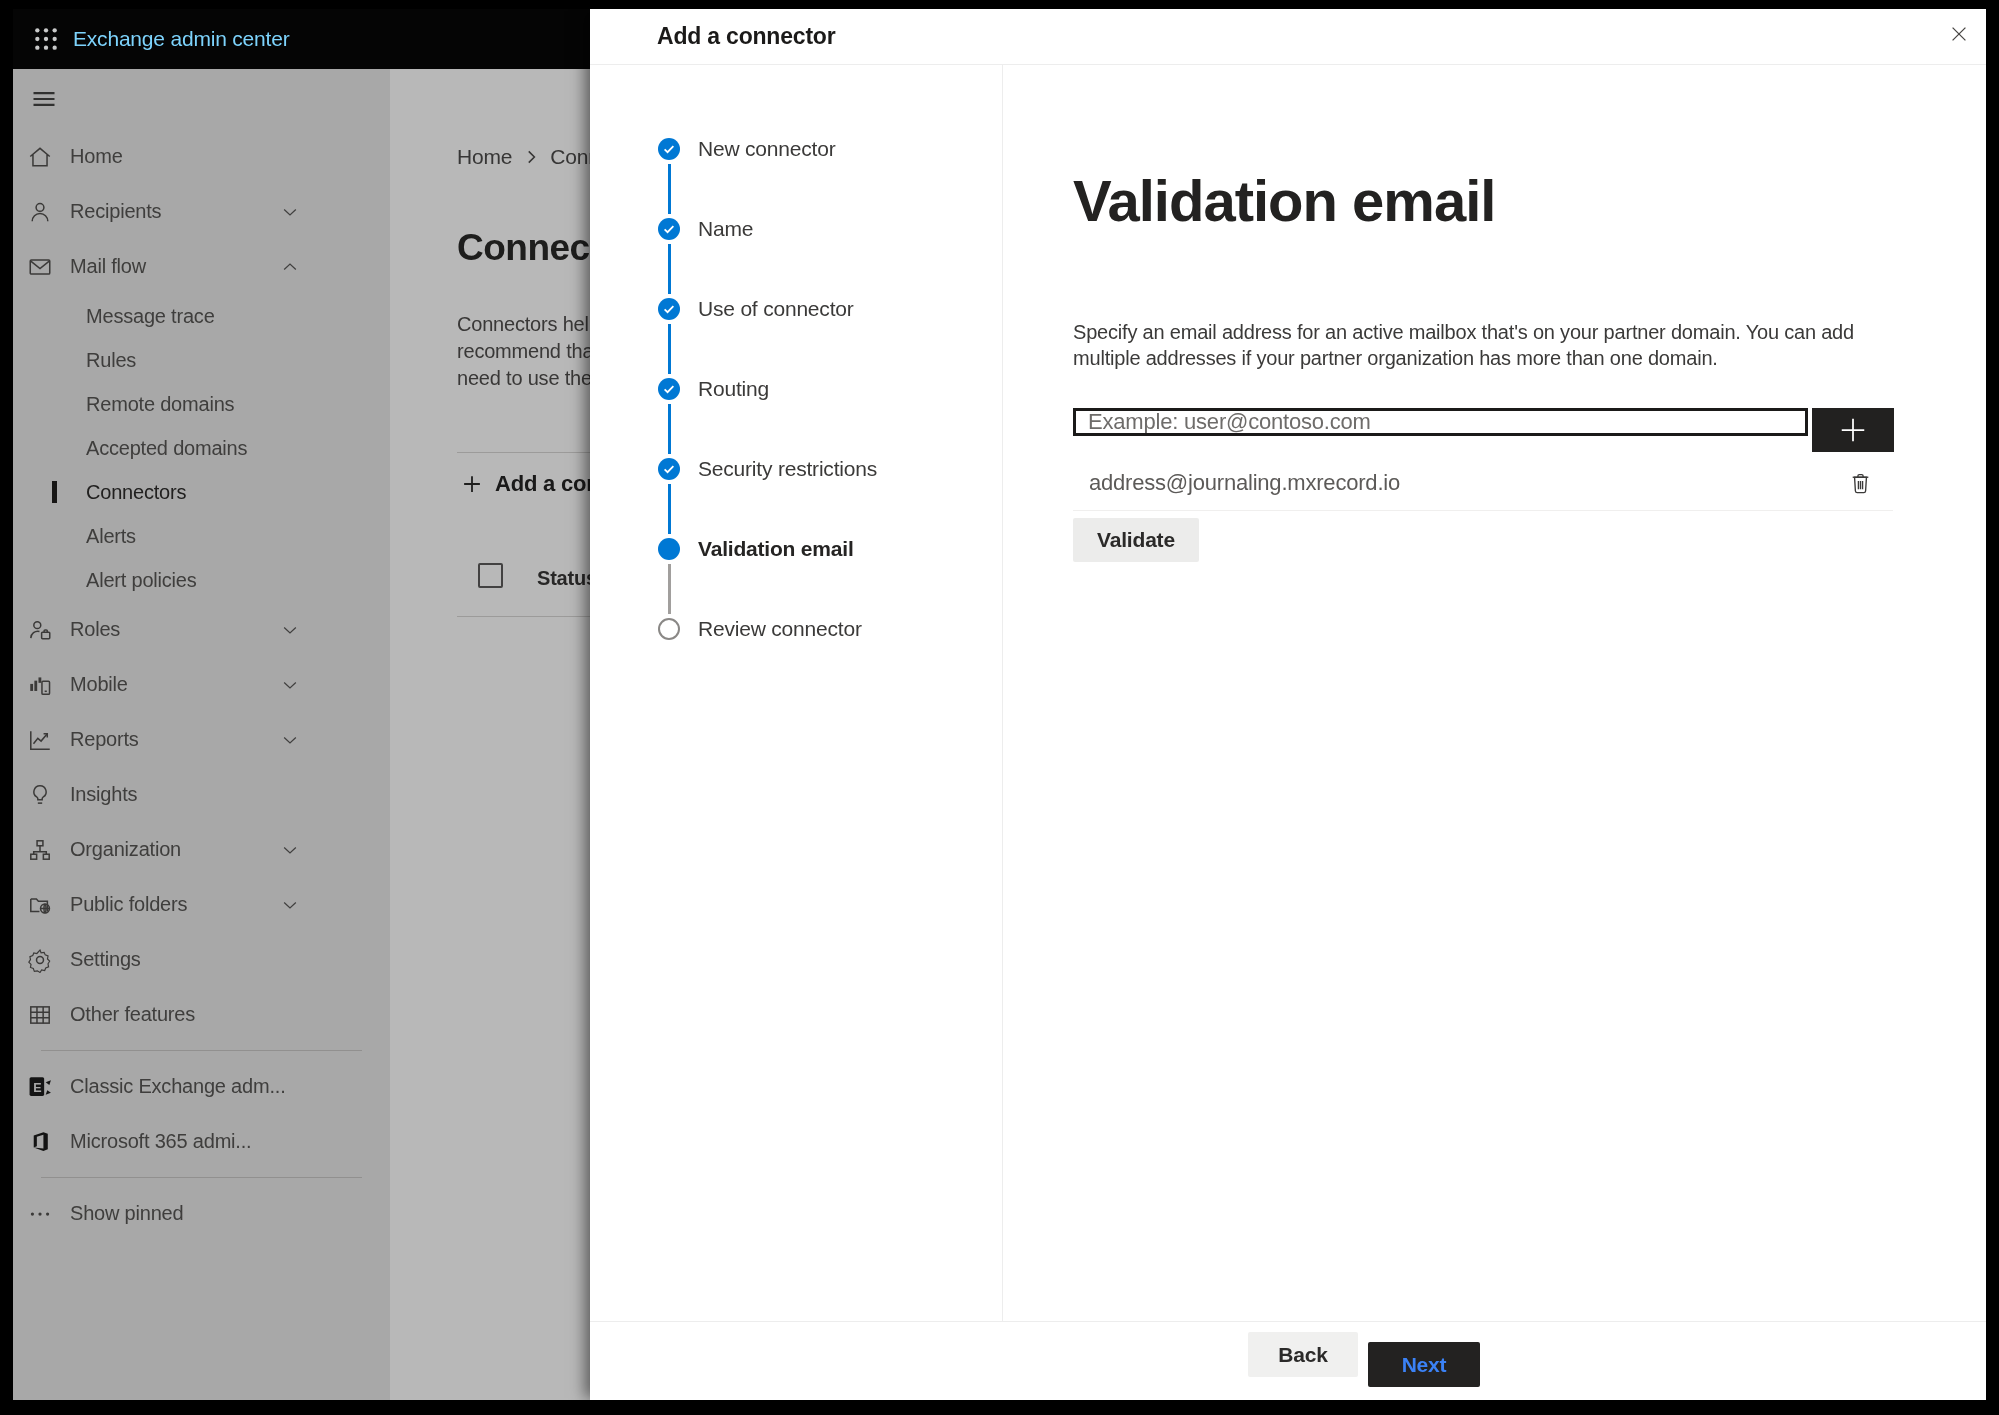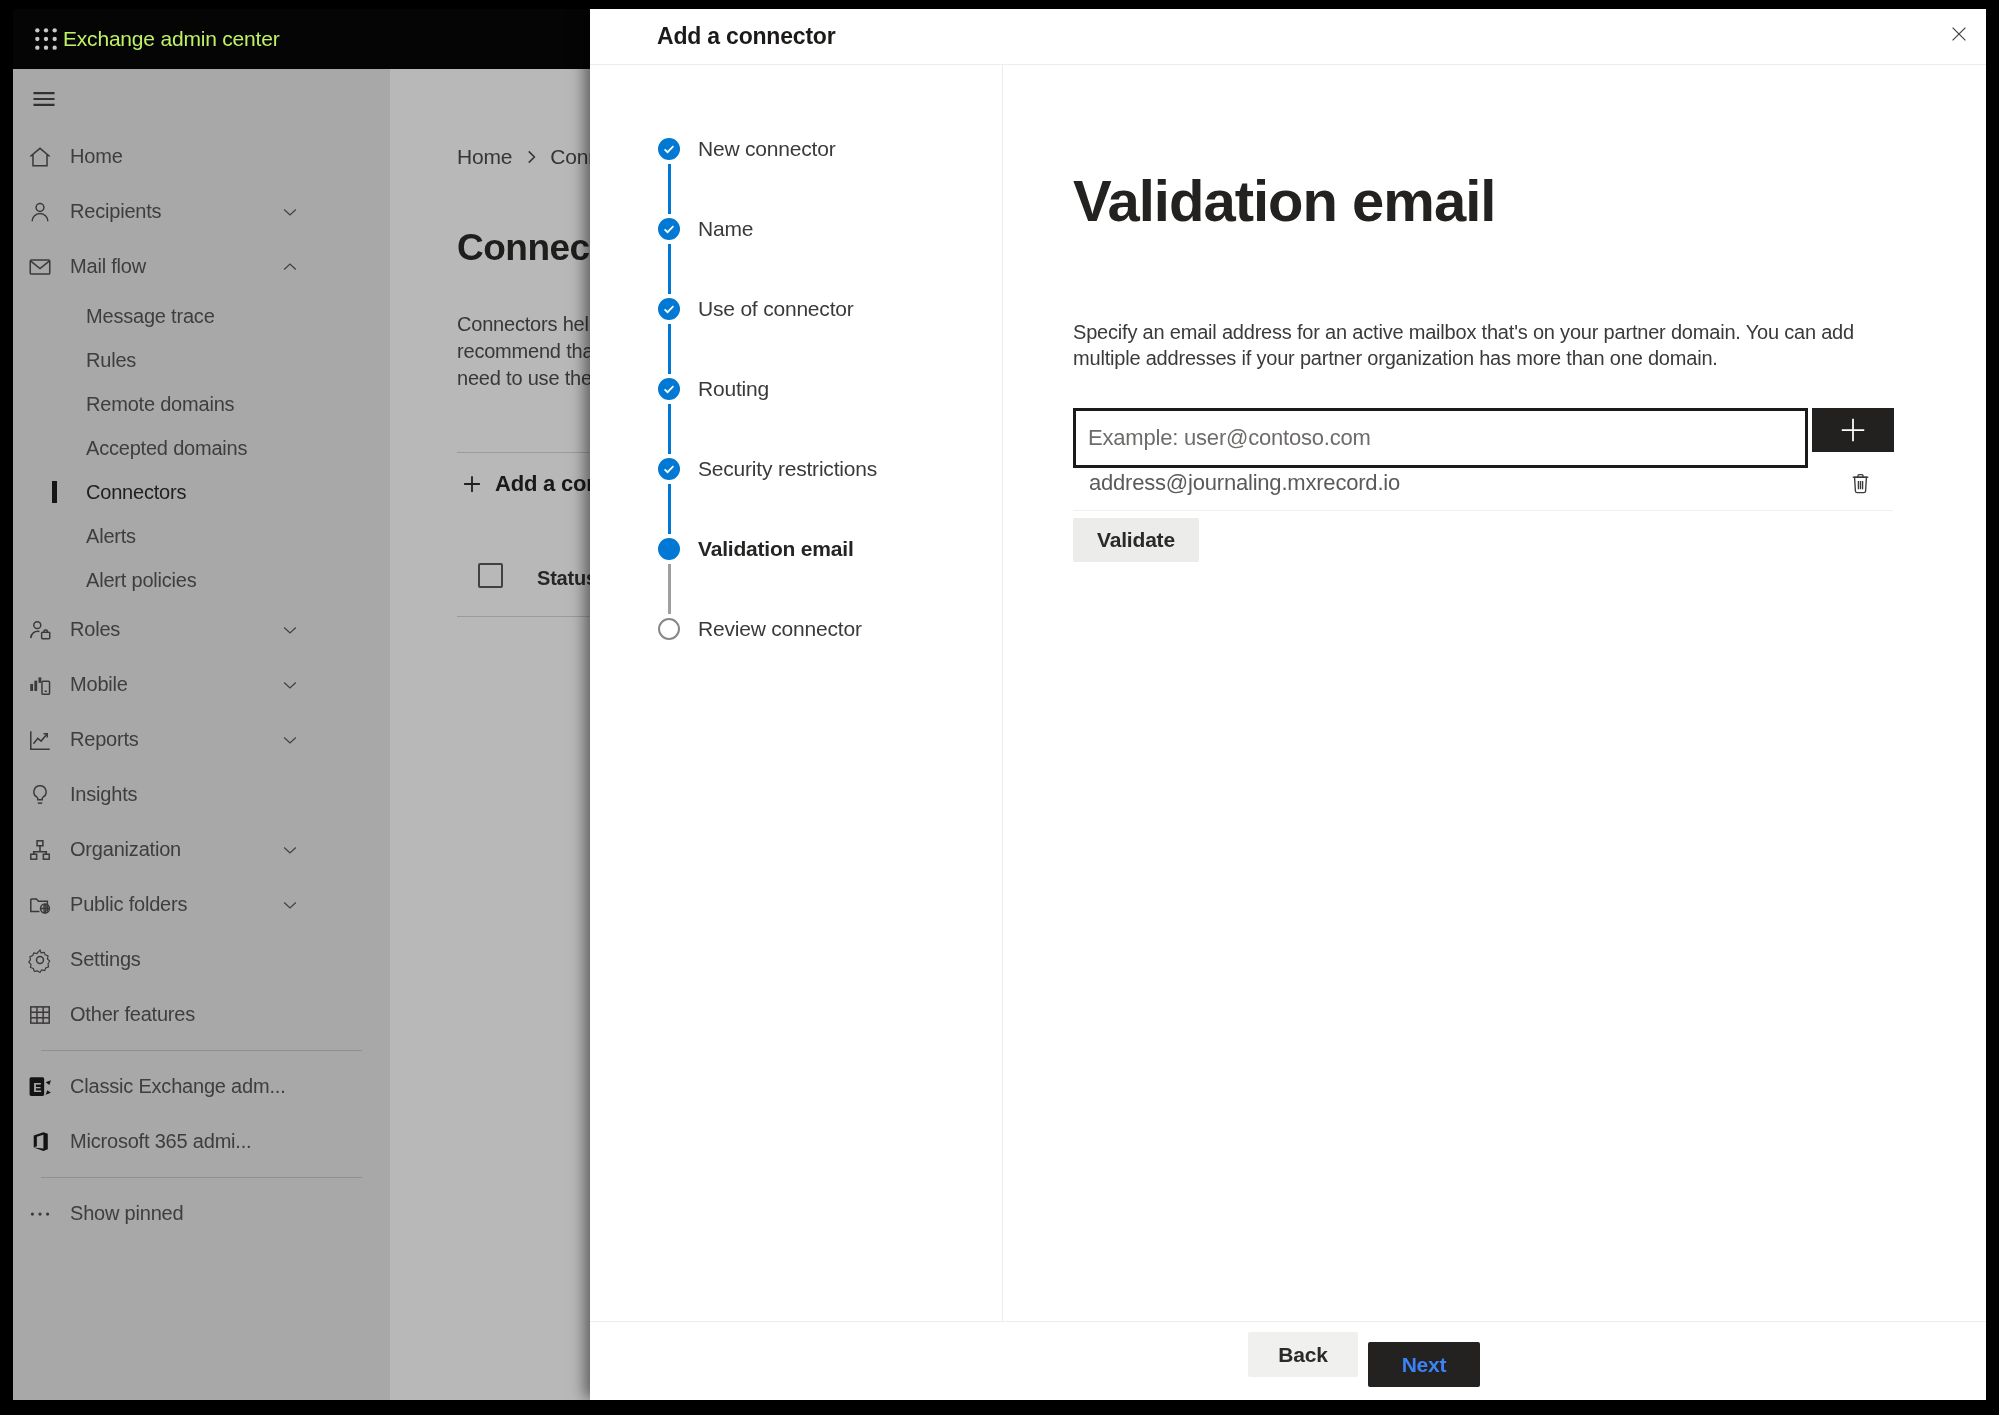--- a/index.html
+++ b/index.html
@@ -6,21 +6,21 @@
   body{
     width:1999px;height:1415px;background:#000;position:relative;overflow:hidden;
     font-family:"Liberation Sans","DejaVu Sans",sans-serif;
     -webkit-font-smoothing:antialiased;letter-spacing:-0.2px;color:#222;
   }
   .screen{position:absolute;left:13px;top:9px;width:1973px;height:1391px;background:#fff;overflow:hidden;}
 
   
   .topbar{position:absolute;left:0;top:0;right:0;height:60px;background:#050505;display:flex;align-items:center;z-index:1;}
   .waffle{width:34px;height:34px;margin-left:16px;display:flex;align-items:center;justify-content:center;cursor:pointer;}
-  .topbar-title{color:#bef264;font-size:21px;margin-left:0;letter-spacing:-0.2px;}
+  .topbar-title{color:#7dd3fc;font-size:21px;margin-left:10px;letter-spacing:-0.2px;}
 
   
   .sidebar{position:absolute;left:0;top:60px;width:377px;bottom:0;background:#e9e9e9;z-index:1;overflow:hidden;}
   .hamburger-row{height:60px;display:flex;align-items:center;padding-left:17px;}
   .nav-item{display:flex;align-items:center;height:55px;position:relative;cursor:pointer;color:#585755;font-size:20px;}
   .nav-item .nicon{width:26px;height:26px;margin-left:14px;flex:0 0 26px;display:flex;align-items:center;justify-content:center;}
   .nav-item .nlabel{margin-left:17px;white-space:nowrap;}
   .nav-item.sub{height:44px;}
   .nav-item.sub .nlabel{margin-left:73px;}
   .nav-item.sel .nlabel{color:#2e2d2c;}
@@ -61,21 +61,21 @@
   .step .slabel{margin-left:108px;font-size:21px;color:#3b3a39;white-space:nowrap;}
   .step.current .slabel{font-weight:bold;color:#252423;}
   .step::after{content:"";position:absolute;left:78px;top:55px;width:3px;height:50px;background:#0078d4;}
   .step.current::after{background:#a19f9d;}
   .step:last-child::after{display:none;}
 
   .main-col{position:absolute;left:414px;top:0;right:0;bottom:0;}
   .v-h1{position:absolute;left:69px;top:107px;font-size:58px;line-height:58px;font-weight:bold;color:#232221;letter-spacing:-1px;white-space:nowrap;}
   .v-desc{position:absolute;left:69px;top:254px;width:824px;font-size:20px;line-height:26px;color:#3b3a39;letter-spacing:-0.2px;}
   .input-row{position:absolute;left:69px;top:343px;display:flex;}
-  .email-input{width:735px;height:60px;box-sizing:border-box;border:3px solid #1b1a19;border-radius:0;background:#fff;
+  .email-input{width:735px;height:28px;box-sizing:border-box;border:3px solid #1b1a19;border-radius:0;background:#fff;
                font-family:inherit;font-size:22px;color:#323130;padding:0 12px;outline:none;}
   .email-input::placeholder{color:#6e6c6a;opacity:1;letter-spacing:-0.2px;}
   .plus-btn{width:82px;height:44px;margin-left:4px;background:#222120;border:none;display:flex;align-items:center;justify-content:center;cursor:pointer;padding:0;}
   .addr-row{position:absolute;left:69px;top:396px;width:820px;height:44px;display:flex;align-items:center;justify-content:space-between;gap:10px;}
   .addr-text{margin-left:16px;font-size:22px;color:#5c5a58;letter-spacing:-0.2px;}
   .trash-btn{background:none;border:none;padding:0;margin-right:20px;cursor:pointer;display:flex;}
   .addr-divider{position:absolute;left:69px;top:445px;width:820px;height:1px;background:#f0efee;}
   .validate-btn{position:absolute;left:69px;top:453px;width:126px;height:44px;background:#ececeb;border:none;border-radius:2px;
                 font-family:inherit;font-size:21px;font-weight:bold;color:#2b2a29;cursor:pointer;letter-spacing:-0.2px;}
   .dlg-footer{position:absolute;left:0;bottom:0;right:0;height:78px;border-top:1px solid #ededed;background:#fff;}

